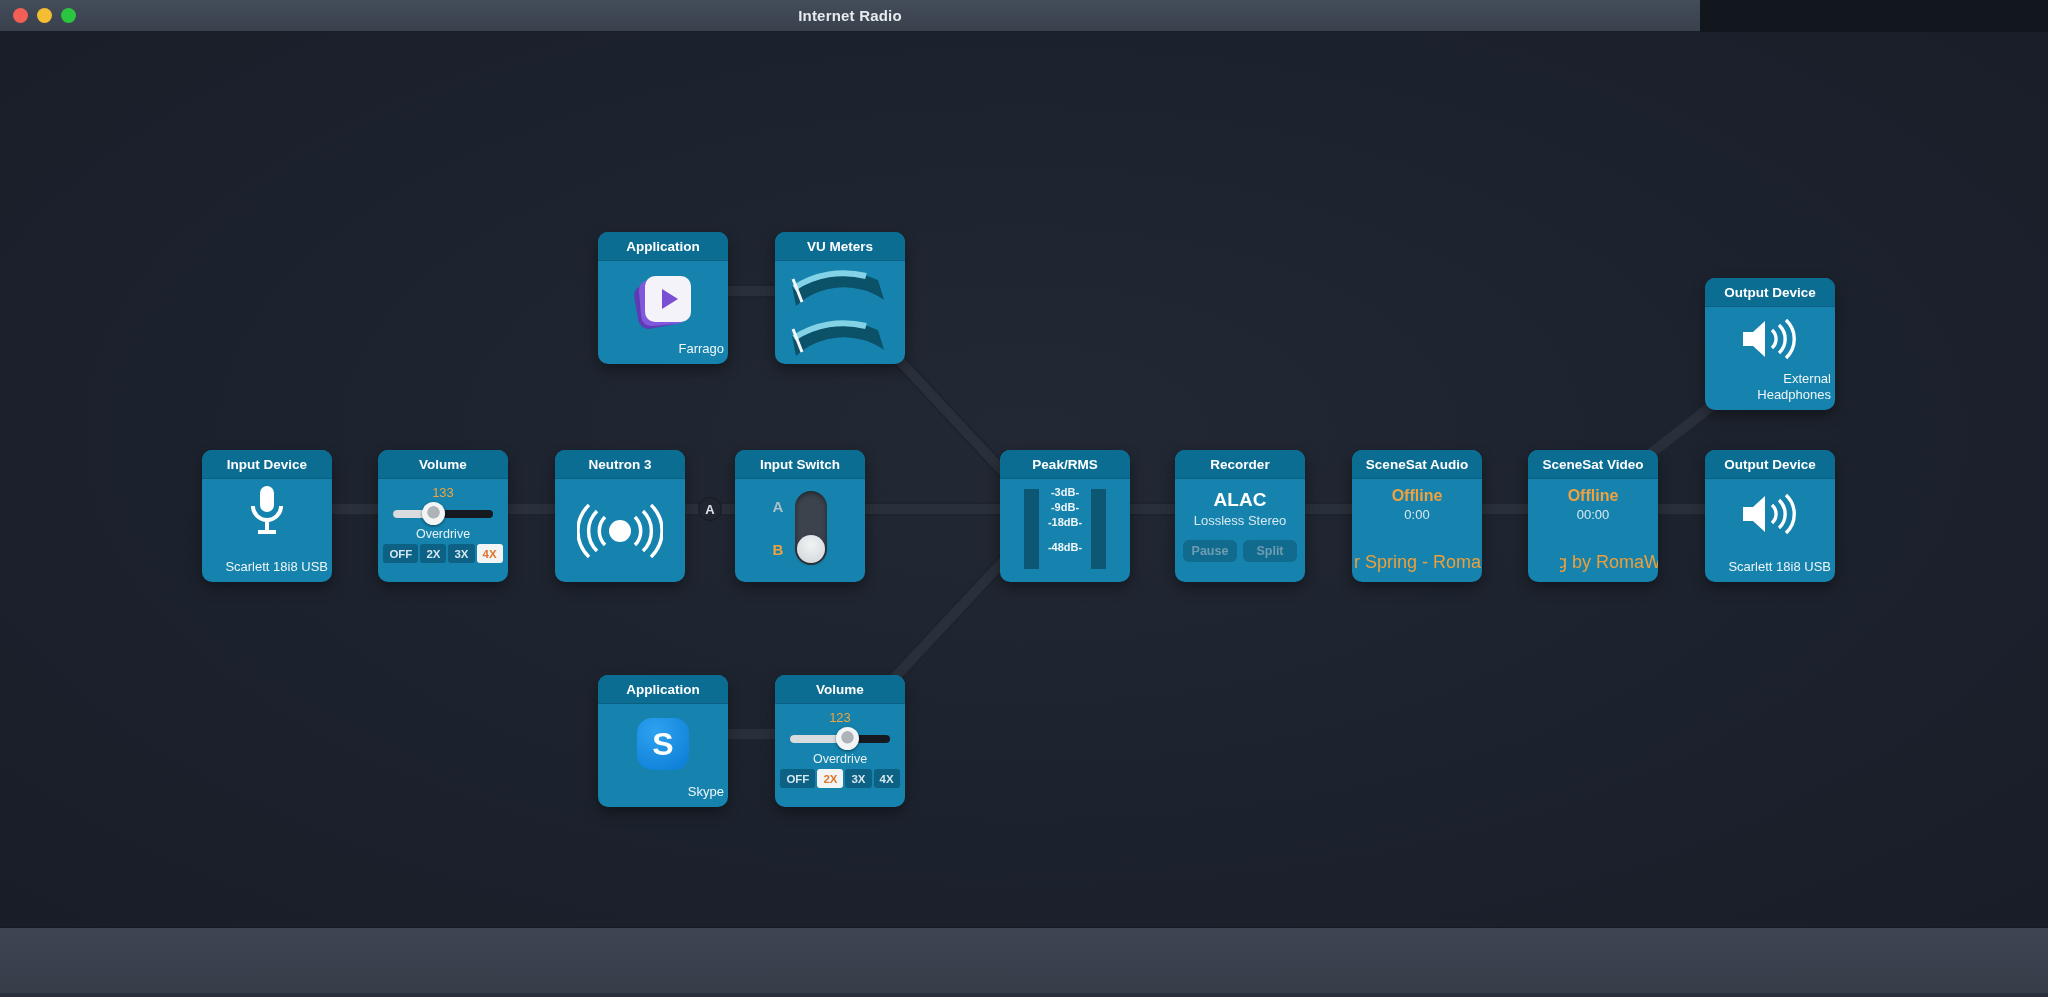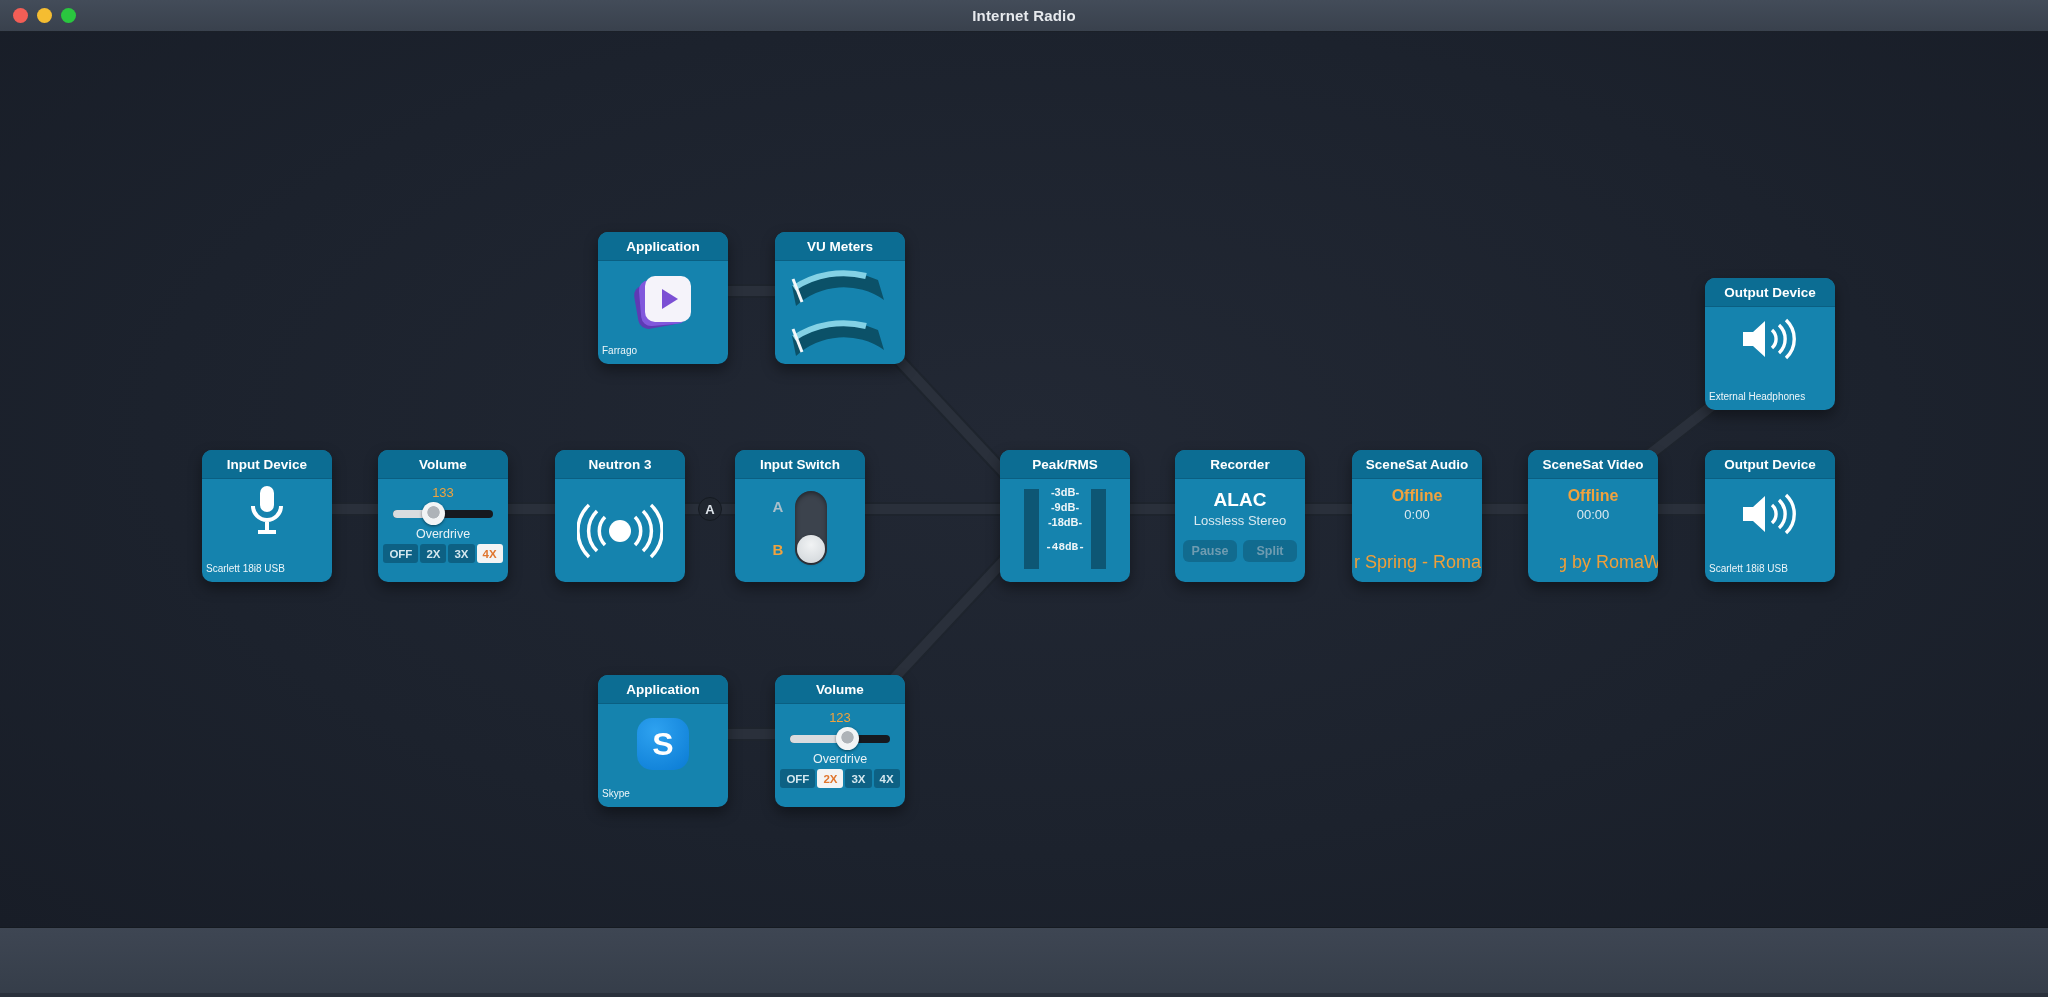--- a/index.html
+++ b/index.html
@@ -1,20 +1,20 @@
 <!DOCTYPE html>
 <html><head>
 <meta charset="utf-8">
 <style>
   html,body{margin:0;padding:0;background:#10141b;}
   *{box-sizing:border-box;font-family:"Liberation Sans",sans-serif;}
   #app{position:relative;width:2048px;height:997px;background:#12161d;overflow:hidden;}
 
   
-  #titlebar{position:absolute;left:0;top:0;width:2048px;height:32px;
+  #titlebar{position:absolute;left:0;top:0;width:1700px;height:32px;
     background:linear-gradient(#434c59,#39414d);border-bottom:1px solid #1b2028;
     display:flex;align-items:center;justify-content:center;z-index:10;}
   #titlebar .title{color:#e7eaee;font-size:15px;font-weight:bold;letter-spacing:.2px;}
   .tl{position:absolute;top:8px;width:15px;height:15px;border-radius:50%;}
   .tl.red{left:13px;background:#f35e56;}
   .tl.yellow{left:37px;background:#f5bd31;}
   .tl.green{left:61px;background:#2ac63f;}
 
   
   #canvas{position:absolute;left:0;top:32px;width:2048px;height:895px;
@@ -30,21 +30,21 @@
     display:flex;align-items:center;justify-content:center;z-index:3;}
 
   
   .node{position:absolute;width:130px;height:132px;border-radius:10px;background:#1583ae;
     box-shadow:0 6px 14px rgba(0,0,0,.4);z-index:2;overflow:hidden;}
   .node .hdr{height:29px;background:#0c6d93;border-bottom:1px solid #0a5f82;color:#fff;
     font-size:13.5px;font-weight:bold;display:flex;align-items:center;justify-content:center;
     white-space:nowrap;}
   .node .body{position:relative;height:103px;display:flex;flex-direction:column;
     align-items:center;color:#eaf4f8;}
-  .node .dev-label{font-size:10px;color:#eef6f9;text-align:left;line-height:1.25;
+  .node .dev-label{font-size:13px;color:#eef6f9;text-align:right;line-height:1.25;
     position:absolute;bottom:7px;left:4px;right:4px;}
 
   
   .vol-value{margin-top:6px;font-size:13px;font-weight:normal;color:#f2a33c;}
   .vol-slider{position:relative;width:100px;height:22px;margin-top:3px;}
   .vol-track{position:absolute;left:0;right:0;top:7px;height:8px;border-radius:4px;background:#16191f;}
   .vol-fill{position:absolute;left:0;top:7px;height:8px;border-radius:4px 0 0 4px;background:#d9dcdf;}
   .vol-knob{position:absolute;top:-1px;width:23px;height:23px;border-radius:50%;
     background:radial-gradient(circle at 50% 45%, #aeb3b8 0 34%, #f2f4f5 38% 100%);
     box-shadow:0 1px 3px rgba(0,0,0,.5);}
@@ -62,21 +62,21 @@
   .sw-pill{position:relative;width:32px;height:74px;border-radius:16px;background:#3c434d;
     box-shadow:inset 0 2px 5px rgba(0,0,0,.45);}
   .sw-knob{position:absolute;left:2px;bottom:2px;width:28px;height:28px;border-radius:50%;
     background:radial-gradient(circle at 50% 35%, #f1f3f4, #cfd4d8);box-shadow:0 1px 3px rgba(0,0,0,.5);}
 
   
   .pk-bar{position:absolute;top:10px;width:15px;height:80px;background:#0d5674;}
   .pk-bar.left{left:24px;} .pk-bar.right{left:91px;}
   .pk-labels{position:absolute;left:0;right:0;top:6px;display:flex;flex-direction:column;
     align-items:center;font-size:11px;font-weight:bold;color:#eef5f8;line-height:15px;}
-  .pk-labels .gap{margin-top:10px;font-family:Liberation Mono, monospace;}
+  .pk-labels .gap{margin-top:10px;}
 
   
   .rec-fmt{margin-top:10px;font-size:19px;font-weight:bold;color:#fff;}
   .rec-quality{font-size:13px;color:#d9e9f0;margin-top:2px;}
   .rec-btns{display:flex;gap:6px;margin-top:12px;}
   .rec-btns span{display:flex;align-items:center;justify-content:center;width:54px;height:22px;
     border-radius:6px;background:rgba(8,48,66,.28);color:#6f9cb1;font-size:12.5px;font-weight:bold;}
 
   
   .st-status{margin-top:8px;font-size:16px;font-weight:bold;color:#f0a23e;}

